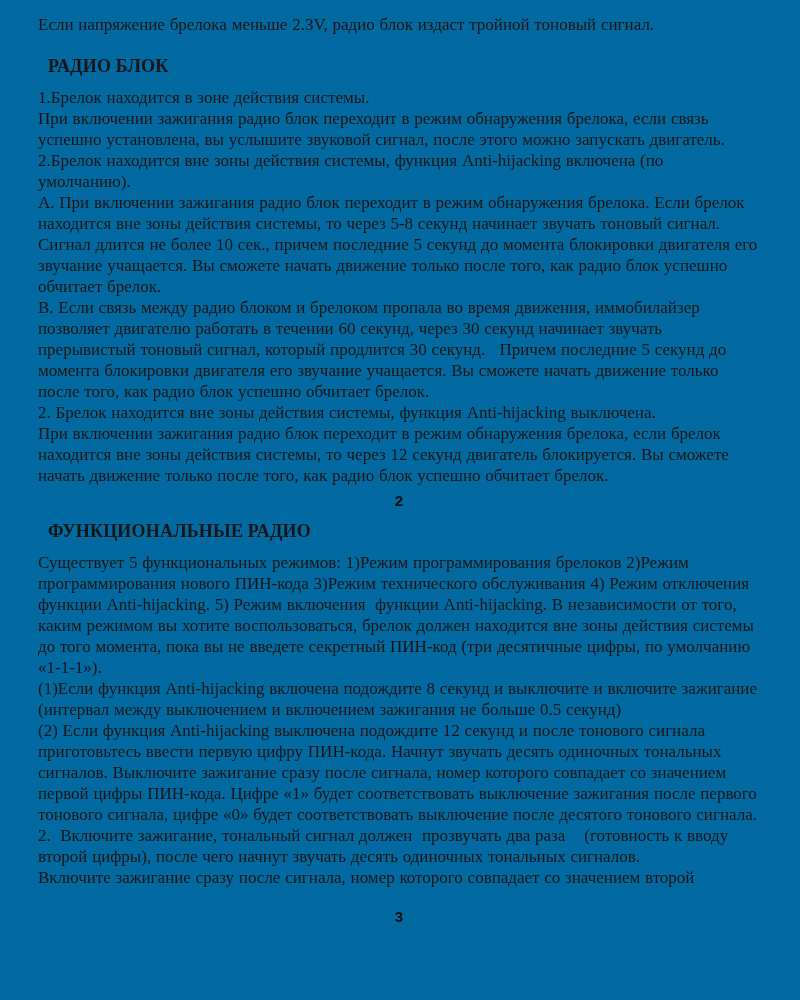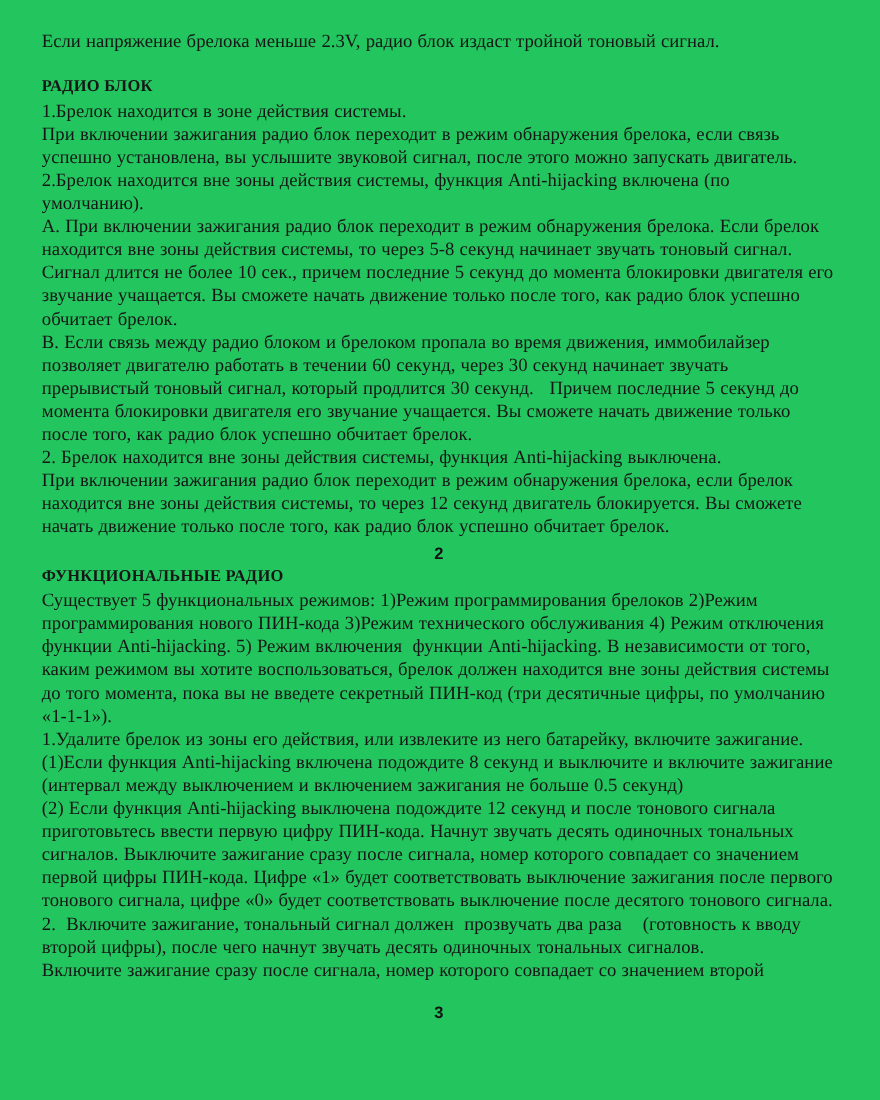--- a/index.html
+++ b/index.html
@@ -11,33 +11,33 @@
     width: 800px;
     height: 1000px;
     overflow: hidden;
     color: #161616;
     font-family: "Liberation Serif", "DejaVu Serif", serif;
   }
   .page {
     box-sizing: border-box;
     width: 800px;
     height: 1000px;
-    padding: 27px 40px 0 38px;
+    padding: 14px 40px 0 38px;
     font-size: 17px;
     line-height: 21px;
-    background: #22c55e;
+    background: #0369a1;
   }
   .para {
     margin: 0;
     white-space: pre-wrap;
     word-spacing: 0.5px;
   }
   .heading {
-    margin: 0;
-    font-size: 15px;
+    margin: 10px;
+    font-size: 18px;
     line-height: 21px;
     font-weight: bold;
     letter-spacing: 0.2px;
   }
   .gap-above {
     margin-top: 21px;
   }
   .page-number {
     margin: 0;
     text-align: center;
@@ -69,21 +69,20 @@
   <p class="para">А. При включении зажигания радио блок переходит в режим обнаружения брелока. Если брелок находится вне зоны действия системы, то через 5-8 секунд начинает звучать тоновый сигнал. Сигнал длится не более 10 сек., причем последние 5 секунд до момента блокировки двигателя его звучание учащается. Вы сможете начать движение только после того, как радио блок успешно обчитает брелок.</p>
   <p class="para">В. Если связь между радио блоком и брелоком пропала во время движения, иммобилайзер позволяет двигателю работать в течении 60 секунд, через 30 секунд начинает звучать прерывистый тоновый сигнал, который продлится 30 секунд.   Причем последние 5 секунд до момента блокировки двигателя его звучание учащается. Вы сможете начать движение только после того, как радио блок успешно обчитает брелок.</p>
   <p class="para">2. Брелок находится вне зоны действия системы, функция Anti-hijacking выключена.</p>
   <p class="para">При включении зажигания радио блок переходит в режим обнаружения брелока, если брелок находится вне зоны действия системы, то через 12 секунд двигатель блокируется. Вы сможете начать движение только после того, как радио блок успешно обчитает брелок.</p>
 
   <div class="page-number pn-2">2</div>
 
   <p class="heading">ФУНКЦИОНАЛЬНЫЕ РАДИО</p>
   <p class="para">Существует 5 функциональных режимов: 1)Режим программирования брелоков 2)Режим программирования нового ПИН-кода 3)Режим технического обслуживания 4) Режим отключения функции Anti-hijacking. 5) Режим включения  функции Anti-hijacking. В независимости от того, каким режимом вы хотите воспользоваться, брелок должен находится вне зоны действия системы до того момента, пока вы не введете секретный ПИН-код (три десятичные цифры, по умолчанию «1-1-1»).</p>
 
-  <p class="para">1.Удалите брелок из зоны его действия, или извлеките из него батарейку, включите зажигание.</p>
   <p class="para">(1)Если функция Anti-hijacking включена подождите 8 секунд и выключите и включите зажигание (интервал между выключением и включением зажигания не больше 0.5 секунд)</p>
   <p class="para">(2) Если функция Anti-hijacking выключена подождите 12 секунд и после тонового сигнала приготовьтесь ввести первую цифру ПИН-кода. Начнут звучать десять одиночных тональных сигналов. Выключите зажигание сразу после сигнала, номер которого совпадает со значением первой цифры ПИН-кода. Цифре «1» будет соответствовать выключение зажигания после первого тонового сигнала, цифре «0» будет соответствовать выключение после десятого тонового сигнала.</p>
   <p class="para">2.  Включите зажигание, тональный сигнал должен  прозвучать два раза    (готовность к вводу второй цифры), после чего начнут звучать десять одиночных тональных сигналов.</p>
   <p class="para">Включите зажигание сразу после сигнала, номер которого совпадает со значением второй</p>
 
   <div class="page-number pn-3">3</div>
 
 </div>
 
 </body></html>

